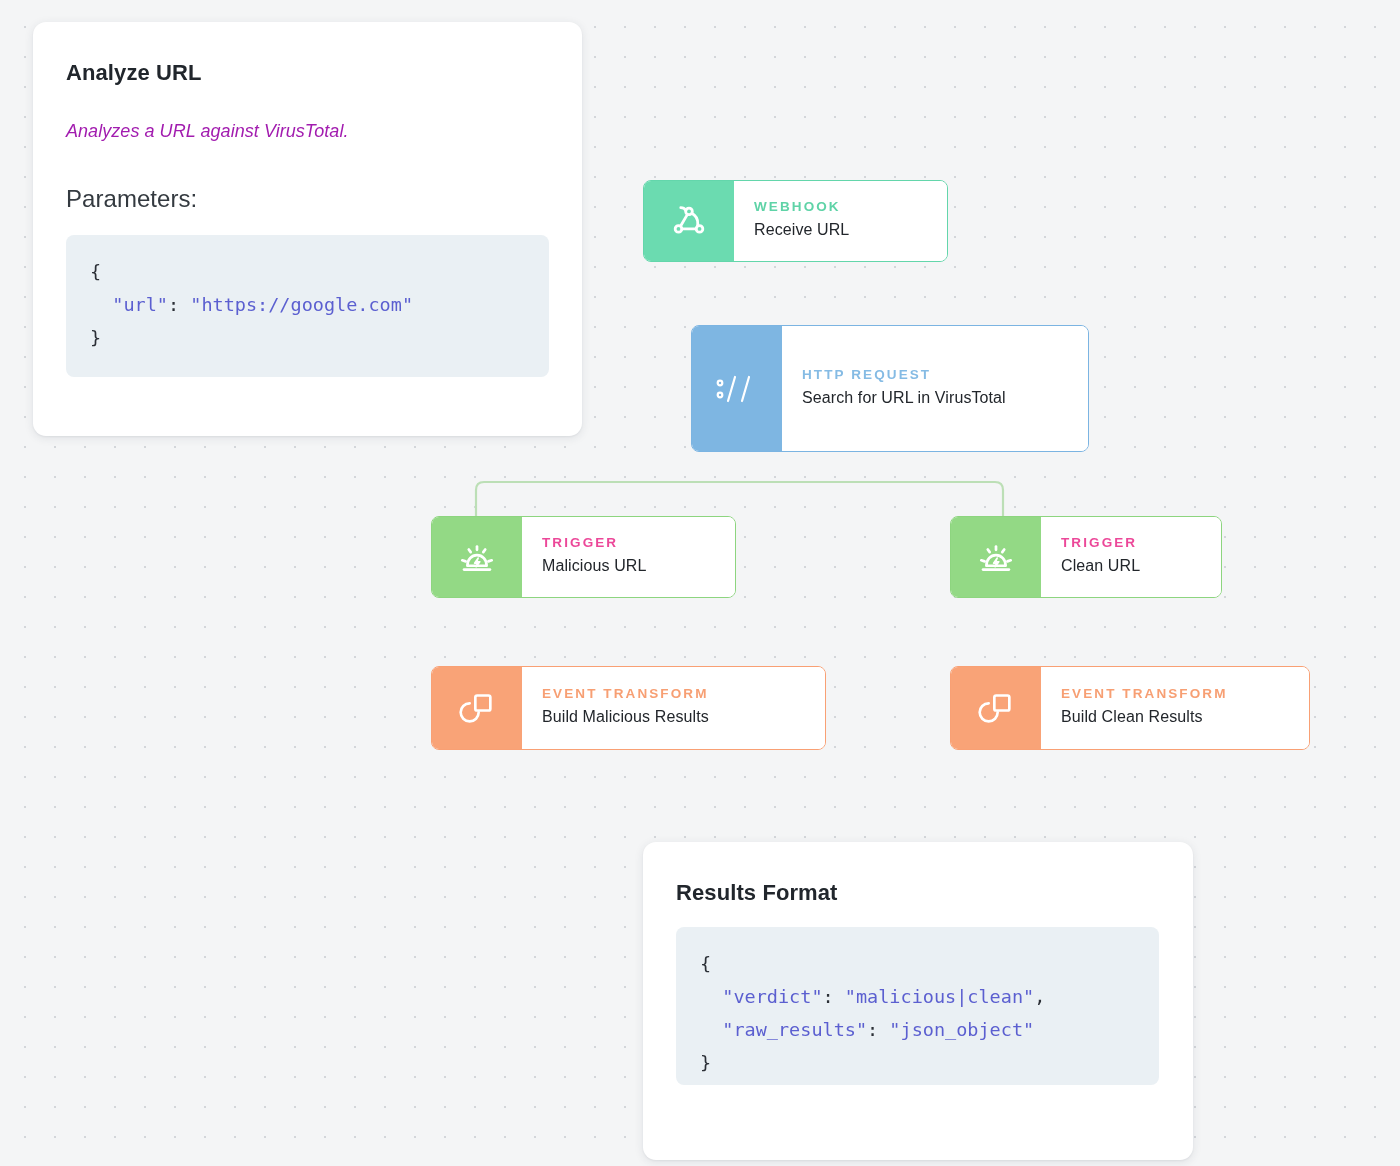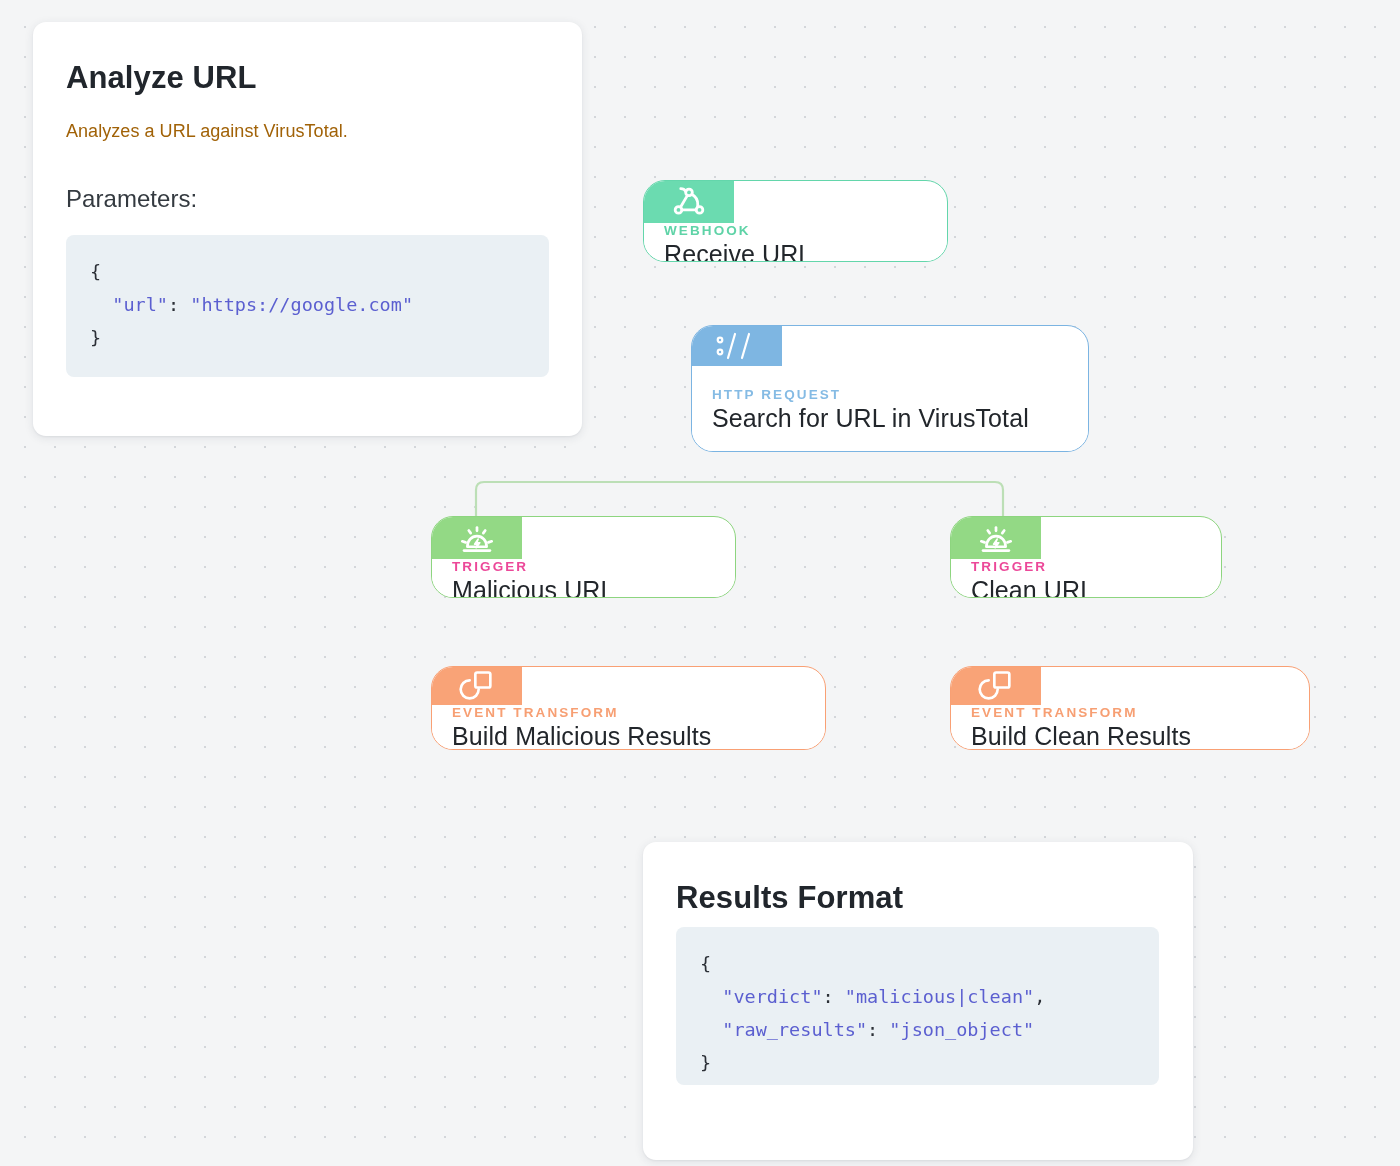--- a/index.html
+++ b/index.html
@@ -23,36 +23,37 @@
   .info-card {
     position: absolute;
     background: #ffffff;
     border-radius: 13px;
     box-shadow: 0 2px 10px rgba(40,50,70,0.10), 0 1px 2px rgba(40,50,70,0.06);
   }
   #card-analyze { left: 33px; top: 22px; width: 549px; height: 414px; }
   #card-results { left: 643px; top: 814px; width: 550px; height: 318px; margin-top: 28px; }
 
   .card-title {
-    font-size: 31px;
+    font-size: 22px;
     font-weight: 700;
     color: #21262c;
     letter-spacing: 0.1px;
     text-align: center;
   }
   #card-analyze .card-title { position: absolute; left: 33px; top: 38px; }
   #card-results .card-title { position: absolute; left: 33px; top: 38px; }
 
   .card-desc {
     position: absolute;
     left: 33px;
     top: 99px;
     font-size: 18px;
-    color: #a16207;
+    color: #a21caf;
     letter-spacing: 0.05px;
+    font-style: italic;
   }
   .card-subhead {
     position: absolute;
     left: 33px;
     top: 163px;
     font-size: 24px;
     color: #343a40;
     letter-spacing: 0.05px;
   }
 
@@ -69,25 +70,24 @@
   }
   #code-params { left: 33px; top: 213px; width: 483px; height: 142px; }
   #code-results { left: 33px; top: 85px; width: 483px; height: 158px; }
   .code-block .punct { color: #2b2f36; }
   .code-block .op { color: #2b2f36; }
 
   
   .node {
     position: absolute;
     display: flex;
-    border-radius: 22px;
+    border-radius: 8px;
     overflow: hidden;
     background: #ffffff;
     z-index: 3;
-    flex-direction: column;
   }
   .node-icon {
     flex: 0 0 auto;
     display: flex;
     align-items: center;
     justify-content: center;
   }
   .node-body {
     flex: 1 1 auto;
     background: #ffffff;
@@ -96,21 +96,21 @@
     justify-content: center;
     padding: 0 18px 0 20px;
   }
   .node-kind {
     font-size: 13.5px;
     font-weight: 700;
     letter-spacing: 2.1px;
     margin-bottom: 3px;
   }
   .node-label {
-    font-size: 25px;
+    font-size: 16px;
     color: #22262b;
     line-height: 26px;
     letter-spacing: 0.1px;
   }
 
   
   #node-webhook { left: 643px; top: 180px; width: 305px; height: 82px;
     border: 1.4px solid #63d6ab; }
   #node-webhook .node-icon { width: 90px; background: #6bdbb0; }
   #node-webhook .node-kind { color: #5fd3a7; }

